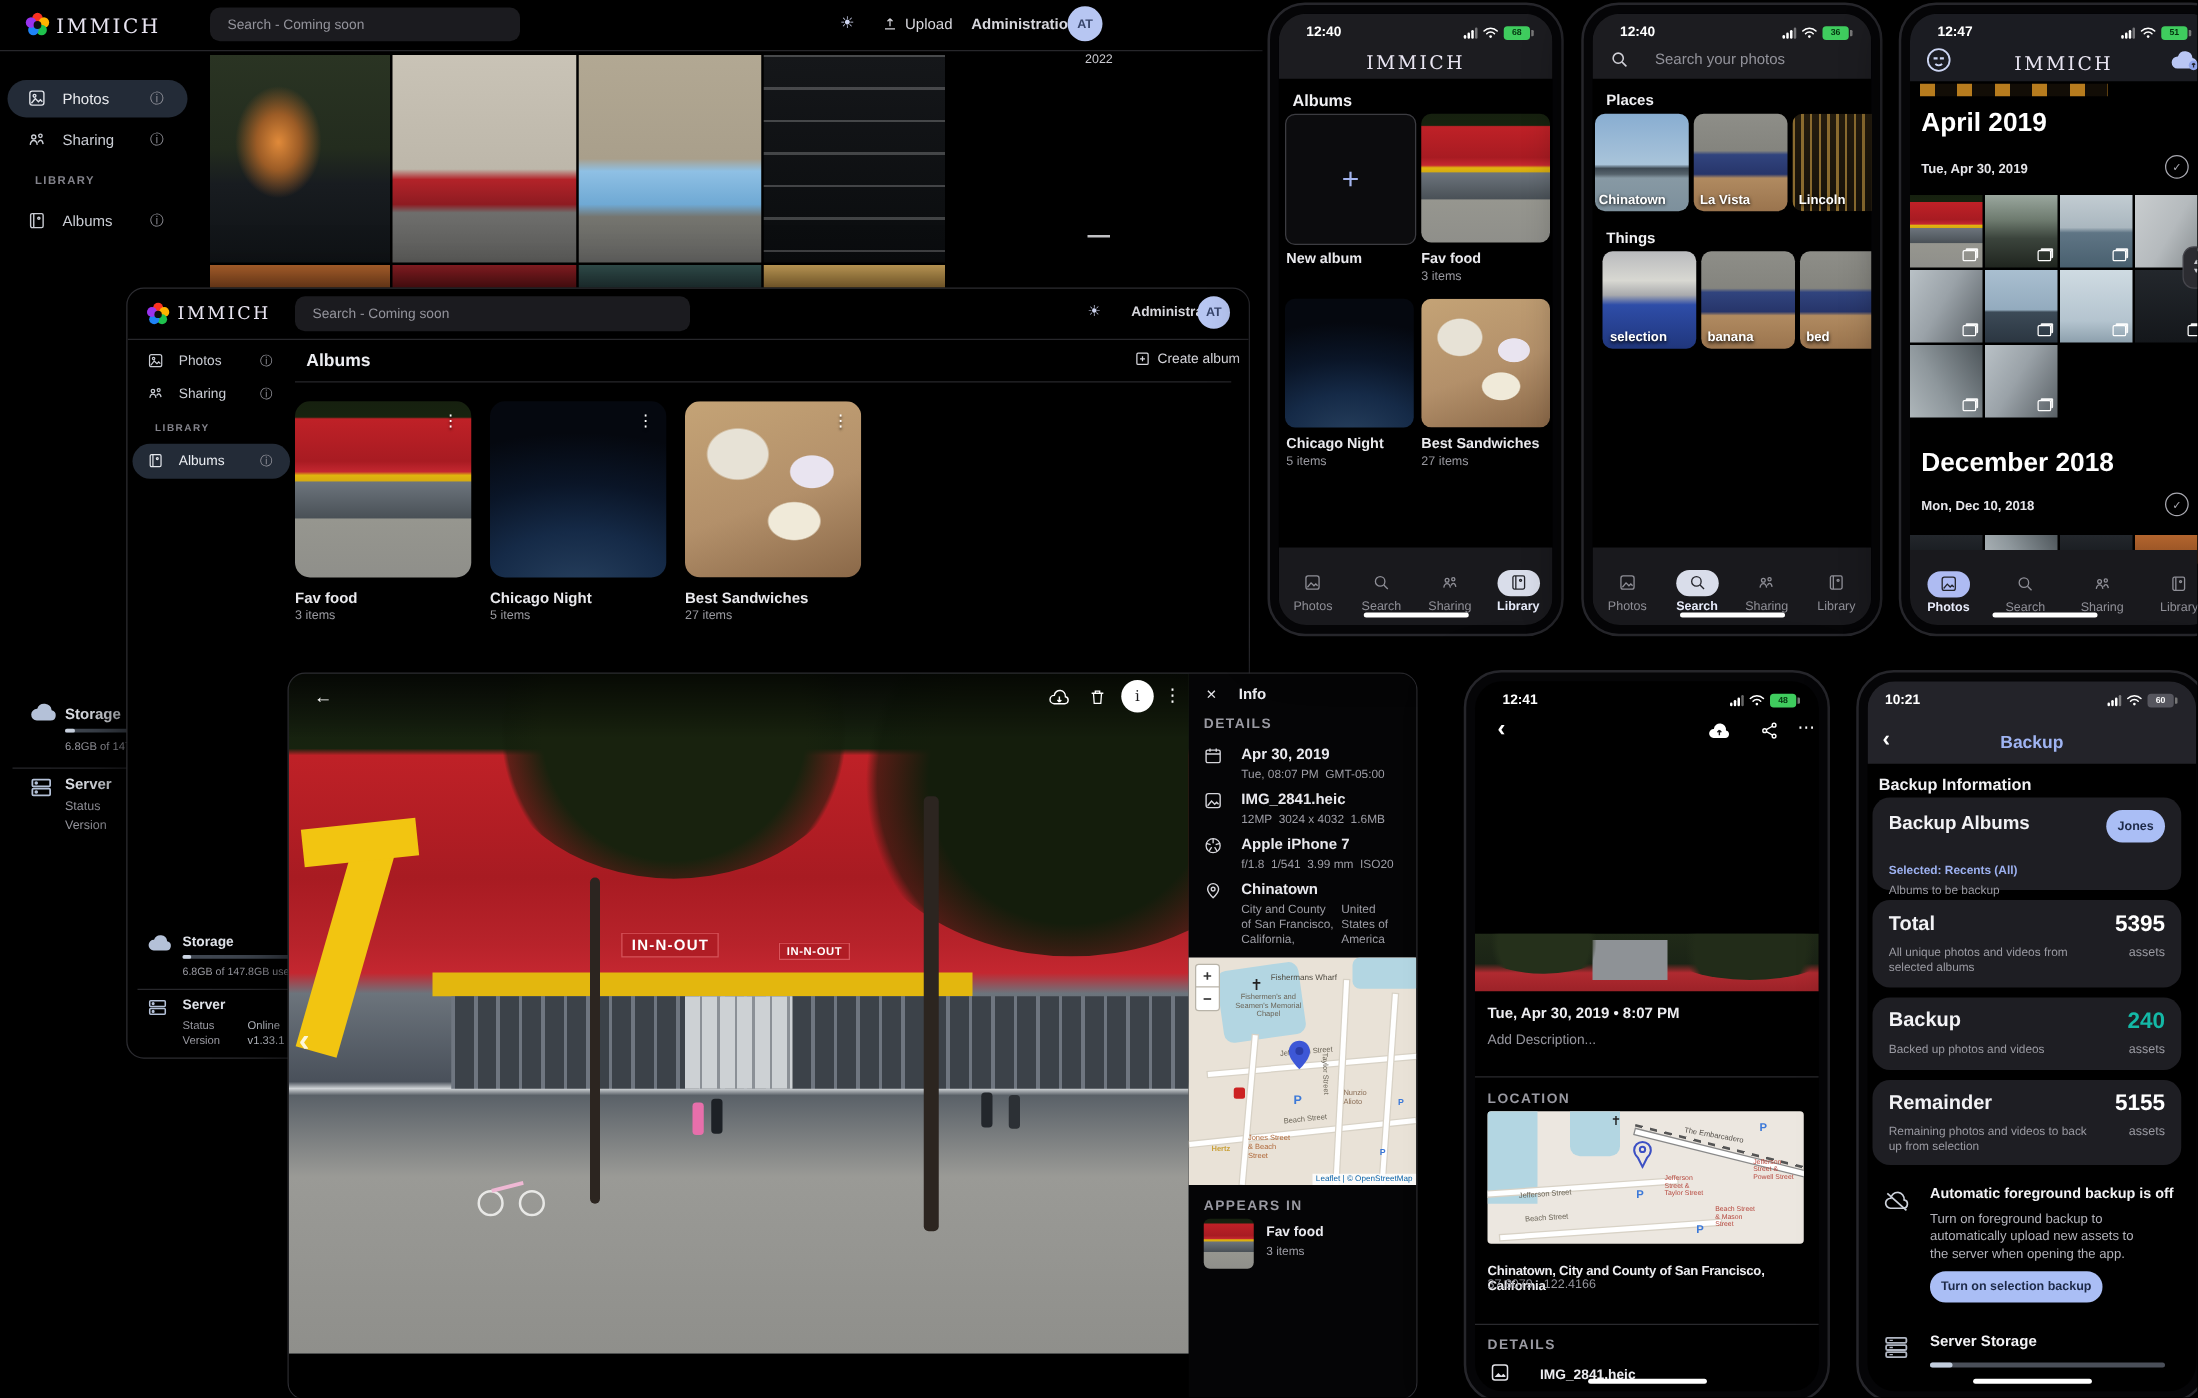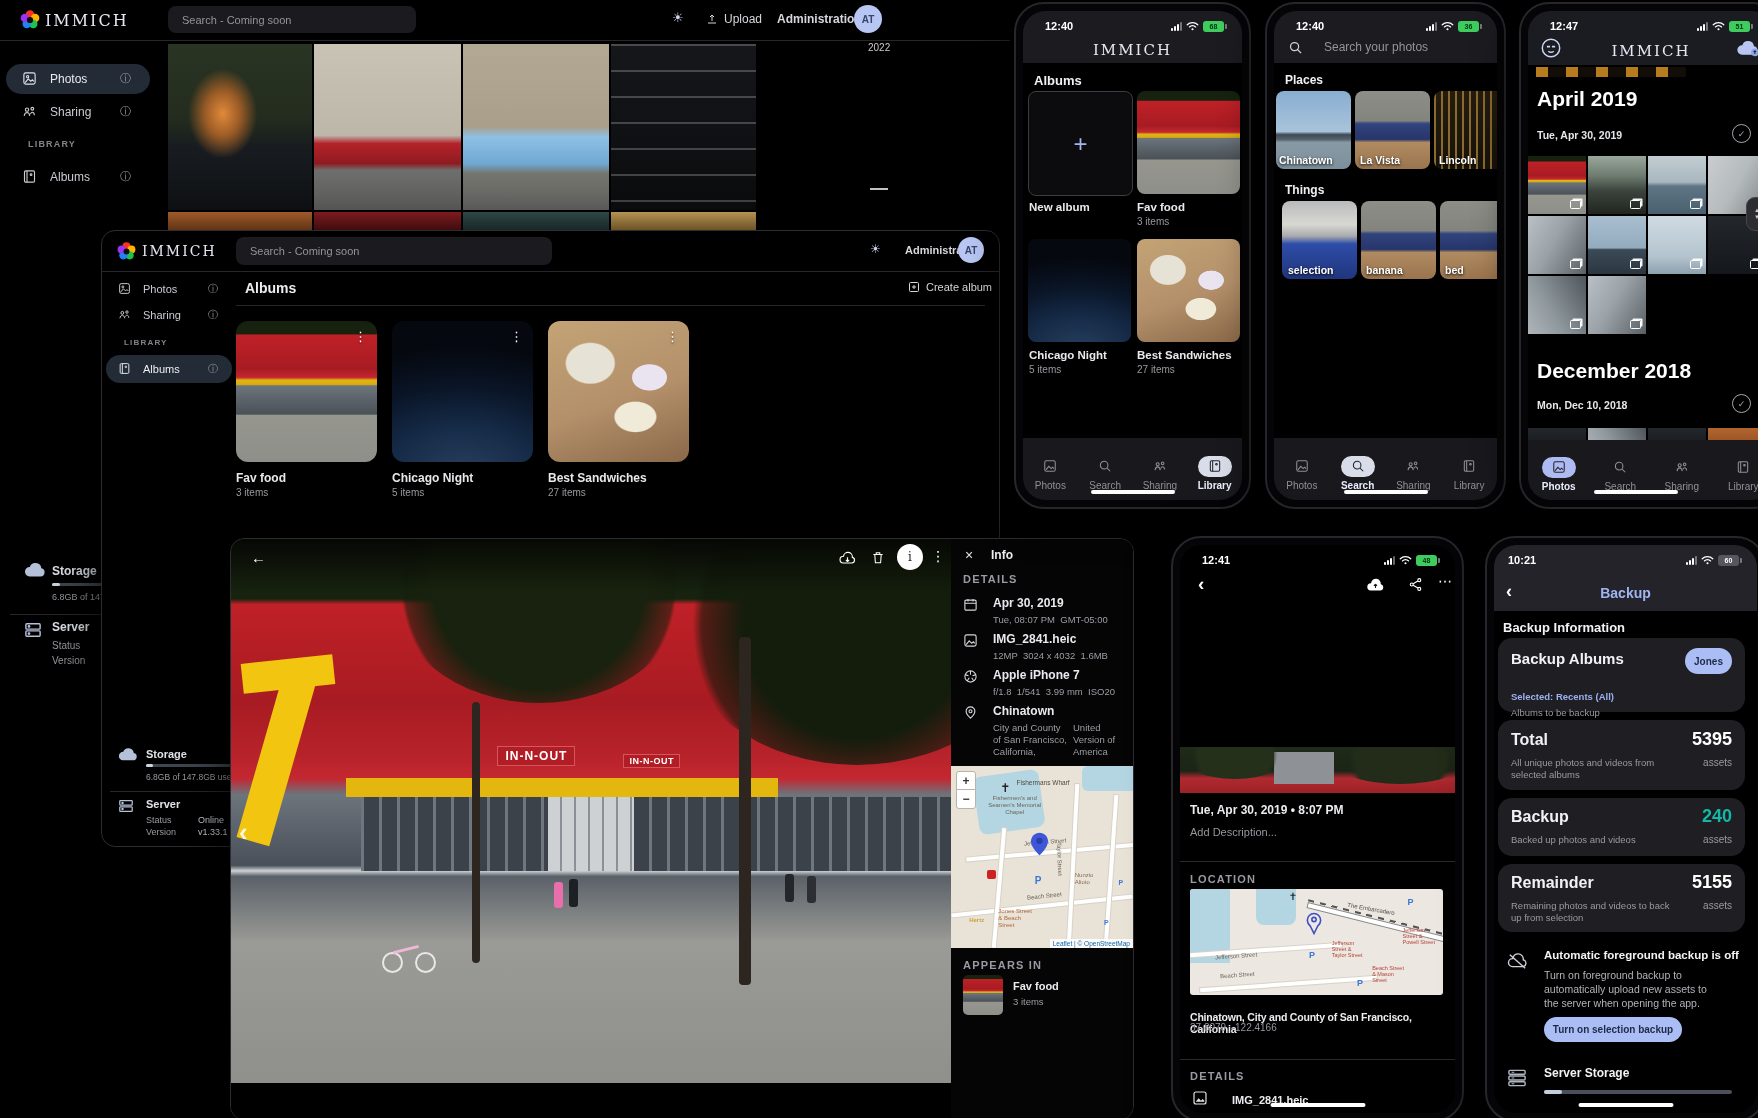--- a/index.html
+++ b/index.html
@@ -400,21 +400,21 @@
       <div class="abs dtl-s" style="left:42px;top:144px;white-space:pre;">f/1.8  1/541  3.99 mm  ISO20</div>
 
       <div class="abs" style="left:12px;top:166px;">
         <svg width="15" height="15" viewBox="0 0 24 24" fill="none" stroke="#d6d6db" stroke-width="1.8">
             <path d="M12 21s7-6.2 7-11a7 7 0 1 0-14 0c0 4.8 7 11 7 11z"></path>
             <circle cx="12" cy="10" r="2.4"></circle>
           </svg>
         </div>
       <div class="abs dtl-t" style="left:42px;top:165px;">Chinatown</div>
       <div class="abs dtl-s" style="left:42px;top:180px;width:76px;line-height:12px;">City and County of San Francisco, California,</div>
-      <div class="abs dtl-s" style="left:122px;top:180px;width:56px;line-height:12px;">United Version of America</div>
+      <div class="abs dtl-s" style="left:122px;top:180px;width:56px;line-height:12px;">United States of America</div>
 
       <div class="map" style="left:0;top:227px;width:182px;height:182px;">
         <div class="water" style="left:14%;top:4%;width:36%;height:32%;border-radius:8px;transform:rotate(-8deg);"></div>
         <div class="water" style="left:72%;top:0;width:30%;height:14%;border-radius:6px;"></div>
         <div class="street h" style="left:8%;top:46%;width:96%;transform:rotate(-5deg);"></div>
         <div class="street h" style="left:0;top:76%;width:100%;transform:rotate(-6deg);"></div>
         <div class="street v" style="left:25%;top:34%;height:66%;transform:rotate(5deg);"></div>
         <div class="street v" style="left:66%;top:10%;height:90%;transform:rotate(3deg);"></div>
         <div class="street v" style="left:87%;top:16%;height:84%;transform:rotate(4deg);"></div>
         <div class="mlabel" style="left:36%;top:7%;font-size:6.5px;color:#4e4a40;">Fishermans Wharf</div>

